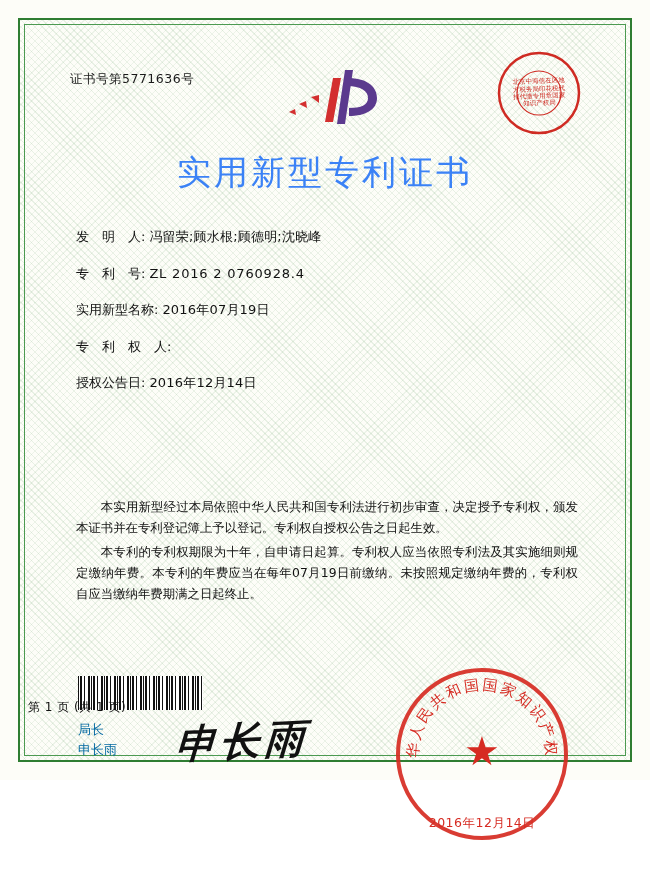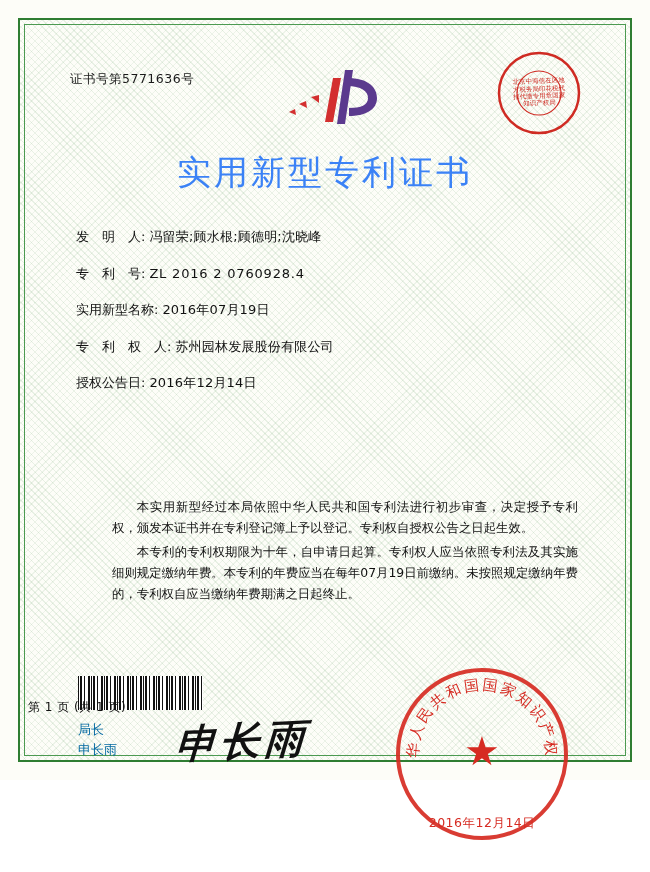--- a/index.html
+++ b/index.html
@@ -138,21 +138,20 @@
   
   .paragraphs {
     position: absolute;
     left: 48px;
     right: 44px;
     top: 468px;
     font-size: 12.4px;
     line-height: 1.72;
     color: #111;
     text-align: justify;
-    margin-left: 36px;
   }
   .paragraphs p {
     margin: 0 0 2px 0;
     text-indent: 2em;
   }
   
   .barcode {
     position: absolute;
     left: 50px;
     top: 648px;
@@ -280,21 +279,20 @@
       <div class="field-row">
         <span class="field-label">专　利　号:</span>
         <span class="field-value spaced">ZL 2016 2 0760928.4</span>
       </div>
       <div class="field-row">
         <span class="field-label">实用新型名称:</span>
         <span class="field-value">2016年07月19日</span>
       </div>
       <div class="field-row">
         <span class="field-label">专　利　权　人:</span>
-        <span class="field-value">苏州园林发展股份有限公司</span>
       </div>
       <div class="field-row">
         <span class="field-label">授权公告日:</span>
         <span class="field-value">2016年12月14日</span>
       </div>
     </div>
 
     <div class="paragraphs">
       <p>本实用新型经过本局依照中华人民共和国专利法进行初步审查，决定授予专利权，颁发本证书并在专利登记簿上予以登记。专利权自授权公告之日起生效。</p>
       <p>本专利的专利权期限为十年，自申请日起算。专利权人应当依照专利法及其实施细则规定缴纳年费。本专利的年费应当在每年07月19日前缴纳。未按照规定缴纳年费的，专利权自应当缴纳年费期满之日起终止。</p>

